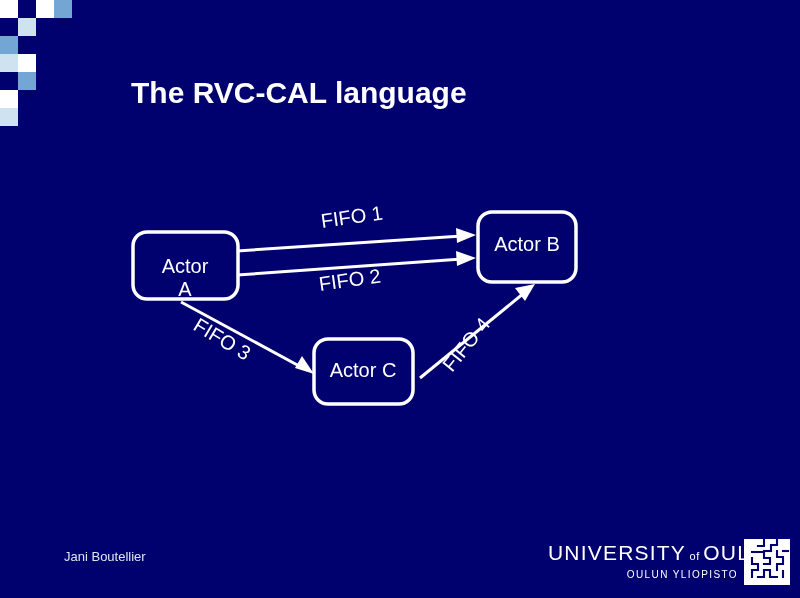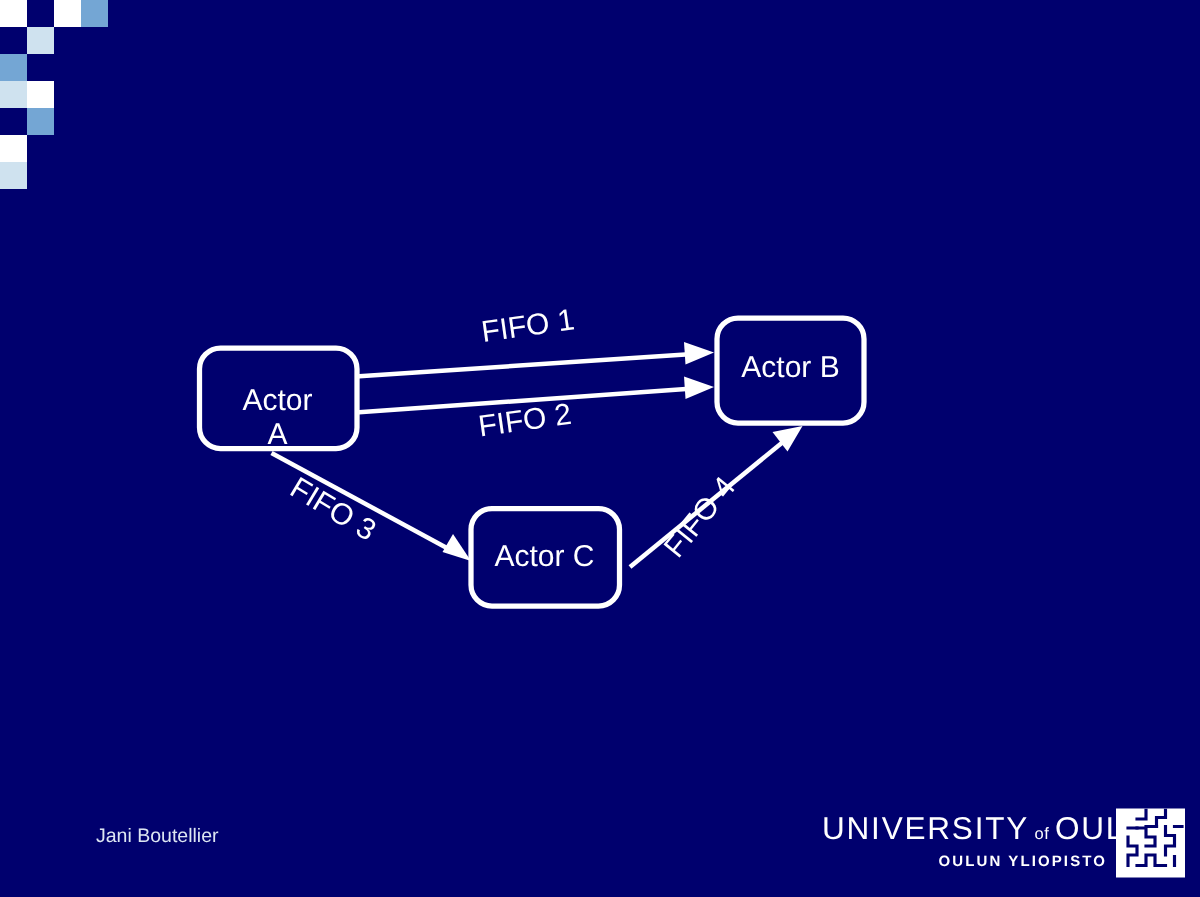--- a/index.html
+++ b/index.html
@@ -108,21 +108,21 @@
     letter-spacing: 1.2px;
     line-height: 24px;
     white-space: nowrap;
   }
   .uni-line1 .of {
     font-size: 11px;
     letter-spacing: 0.5px;
   }
   .uni-line2 {
     font-size: 10px;
-    font-weight: bold;
+    font-weight: normal;
     color: #FFFFFF;
     letter-spacing: 1.4px;
     line-height: 13px;
     white-space: nowrap;
   }
   .uni-mark {
     position: absolute;
     left: 196px;
     top: -2px;
     width: 46px;
@@ -141,20 +141,21 @@
     <div class="cell mid" style="left:54px;top:0px;"></div>
     <div class="cell pale" style="left:18px;top:18px;"></div>
     <div class="cell mid" style="left:0px;top:36px;"></div>
     <div class="cell pale" style="left:0px;top:54px;"></div>
     <div class="cell white" style="left:18px;top:54px;"></div>
     <div class="cell mid" style="left:18px;top:72px;"></div>
     <div class="cell white" style="left:0px;top:90px;"></div>
     <div class="cell pale" style="left:0px;top:108px;"></div>
   </div>
 
+  <div class="title">The RVC-CAL language</div>
 
   <div class="diagram">
     <svg width="800" height="598" viewBox="0 0 800 598" xmlns="http://www.w3.org/2000/svg">
 
       <g>
         <line class="edge" x1="237" y1="251" x2="462" y2="236"></line>
         <polygon class="arrowhead" points="476,235 456,228 457,243"></polygon>
       </g>
 
       <g>

